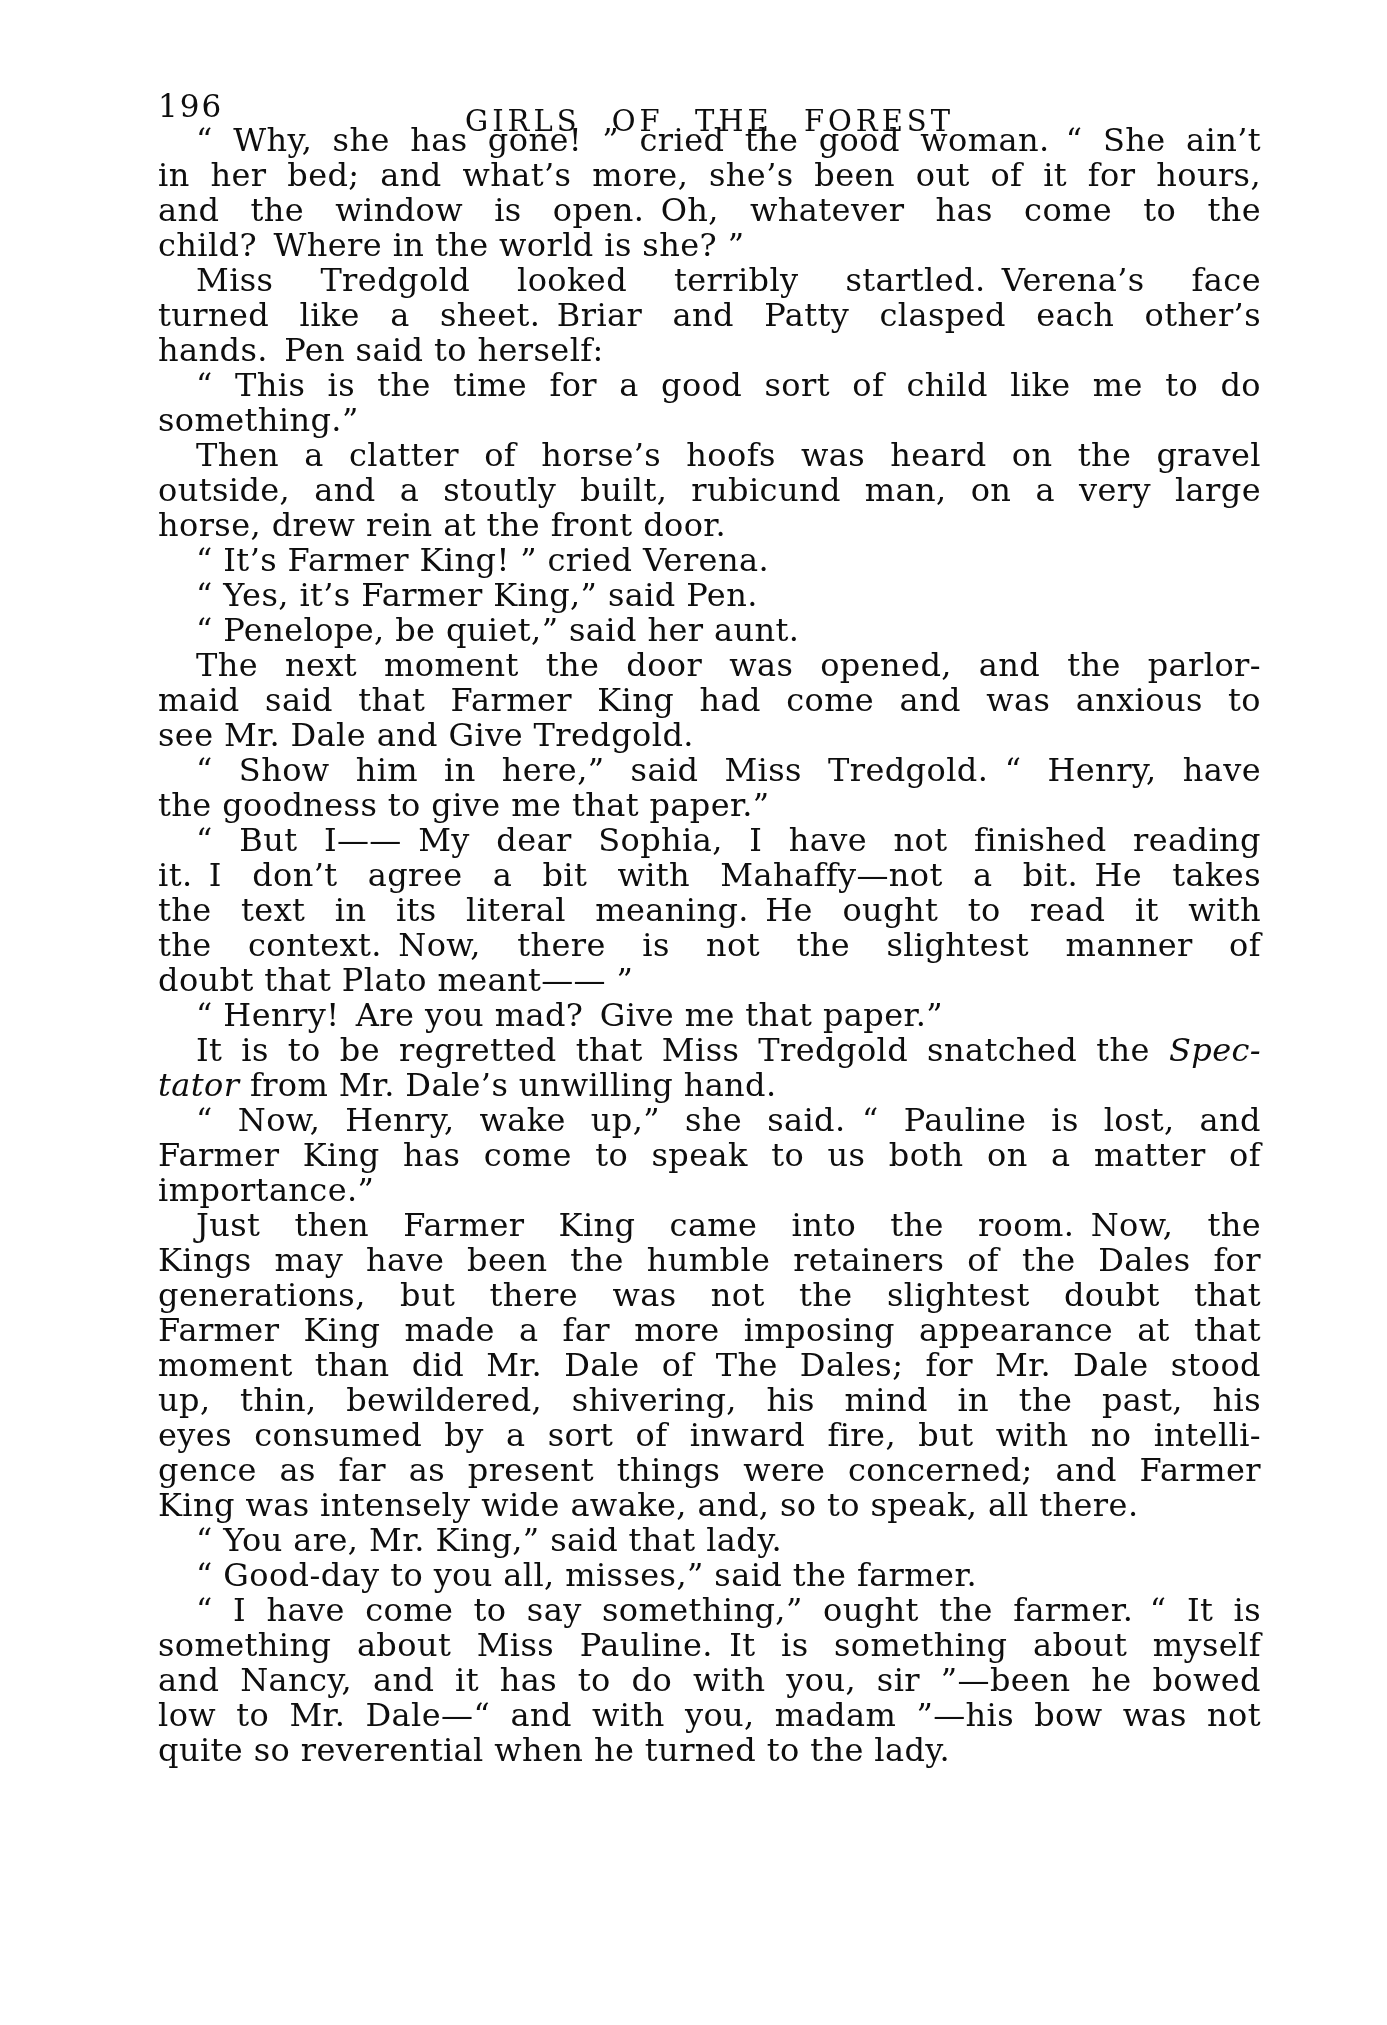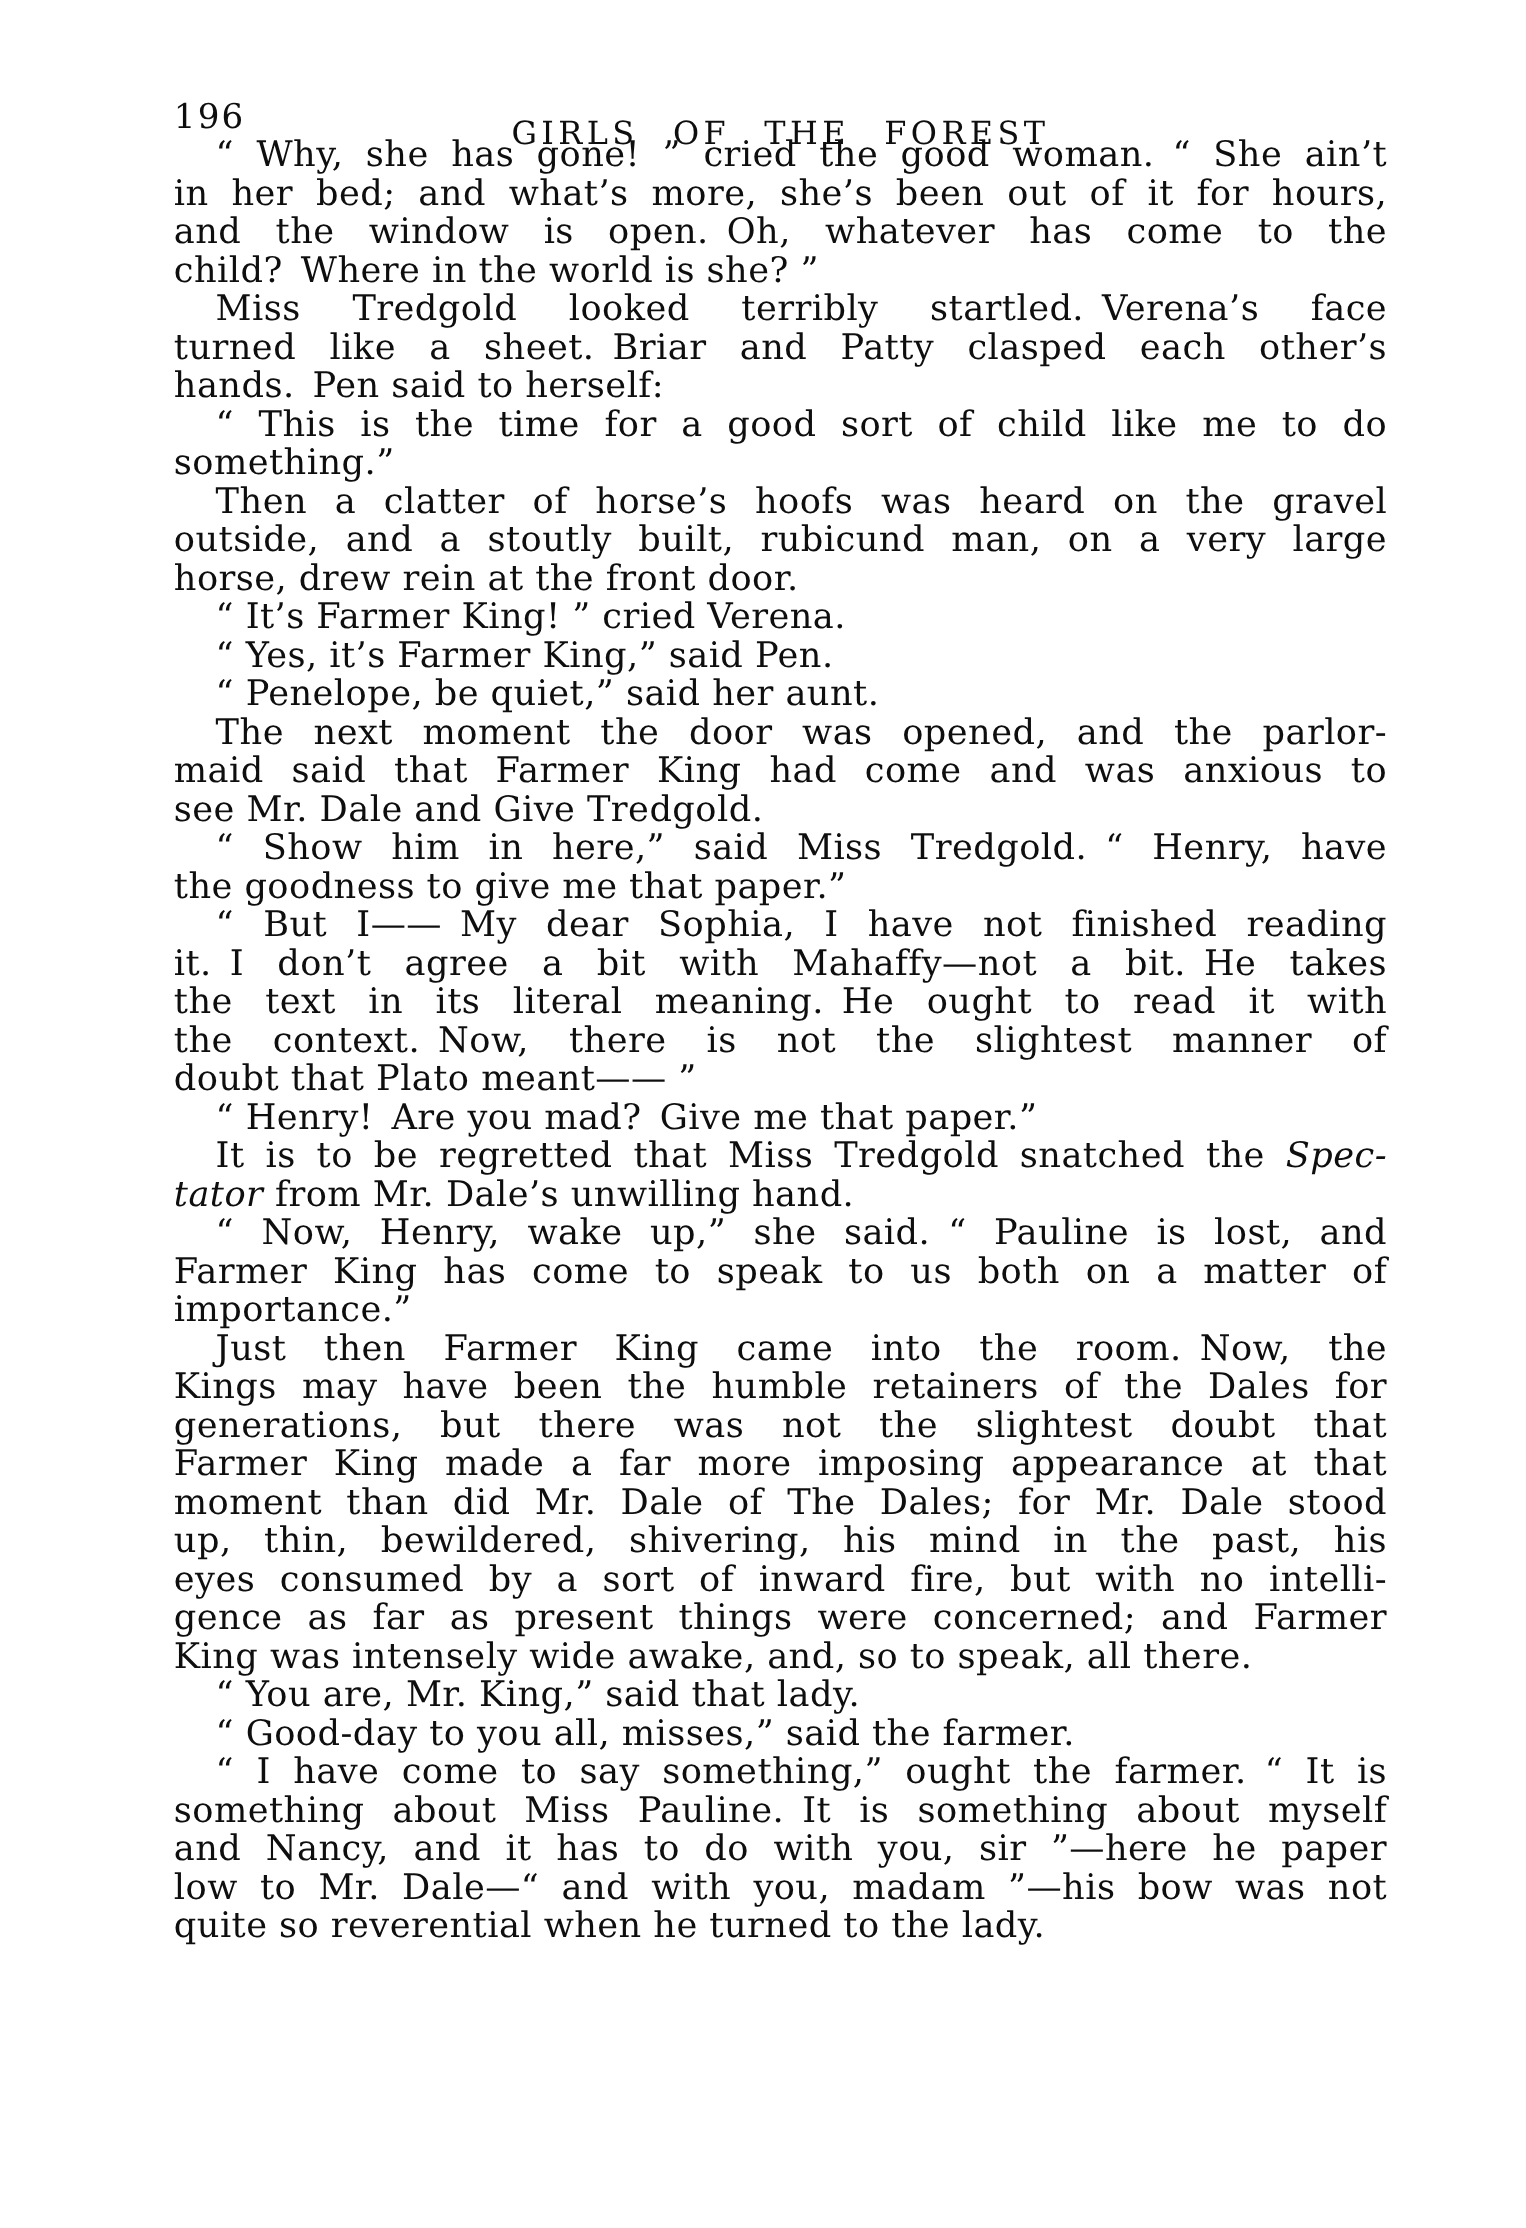--- a/index.html
+++ b/index.html
@@ -143,18 +143,18 @@
       </div>
       <div class="para">
         <div class="line last">“ You are, Mr. King,” said that lady.</div>
       </div>
       <div class="para">
         <div class="line last">“ Good-day to you all, misses,” said the farmer.</div>
       </div>
       <div class="para">
         <div class="line">“ I have come to say something,” ought the farmer. “ It is</div>
         <div class="line">something about Miss Pauline. It is something about myself</div>
-        <div class="line">and Nancy, and it has to do with you, sir ”—here he paper</div>
+        <div class="line">and Nancy, and it has to do with you, sir ”—been he bowed</div>
         <div class="line">low to Mr. Dale—“ and with you, madam ”—his bow was not</div>
         <div class="line last">quite so reverential when he turned to the lady.</div>
       </div>
     </div>
 </div>
 
 </body></html>

